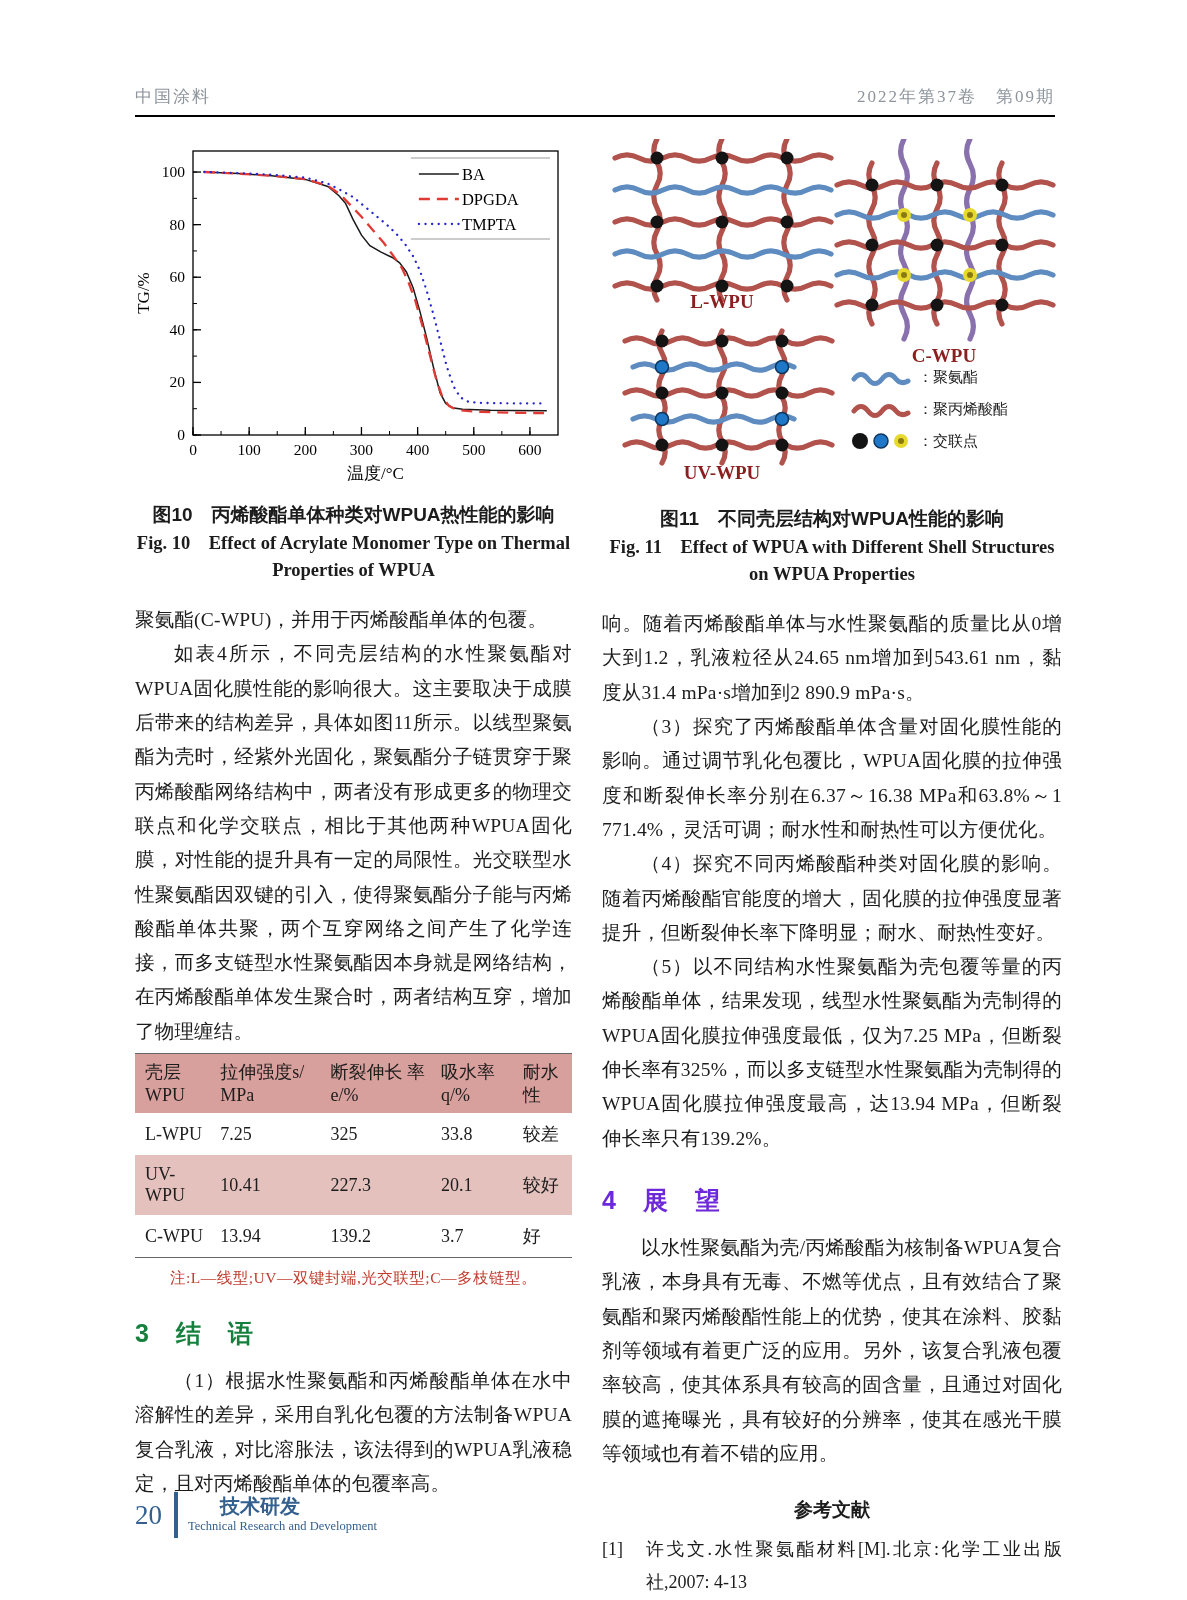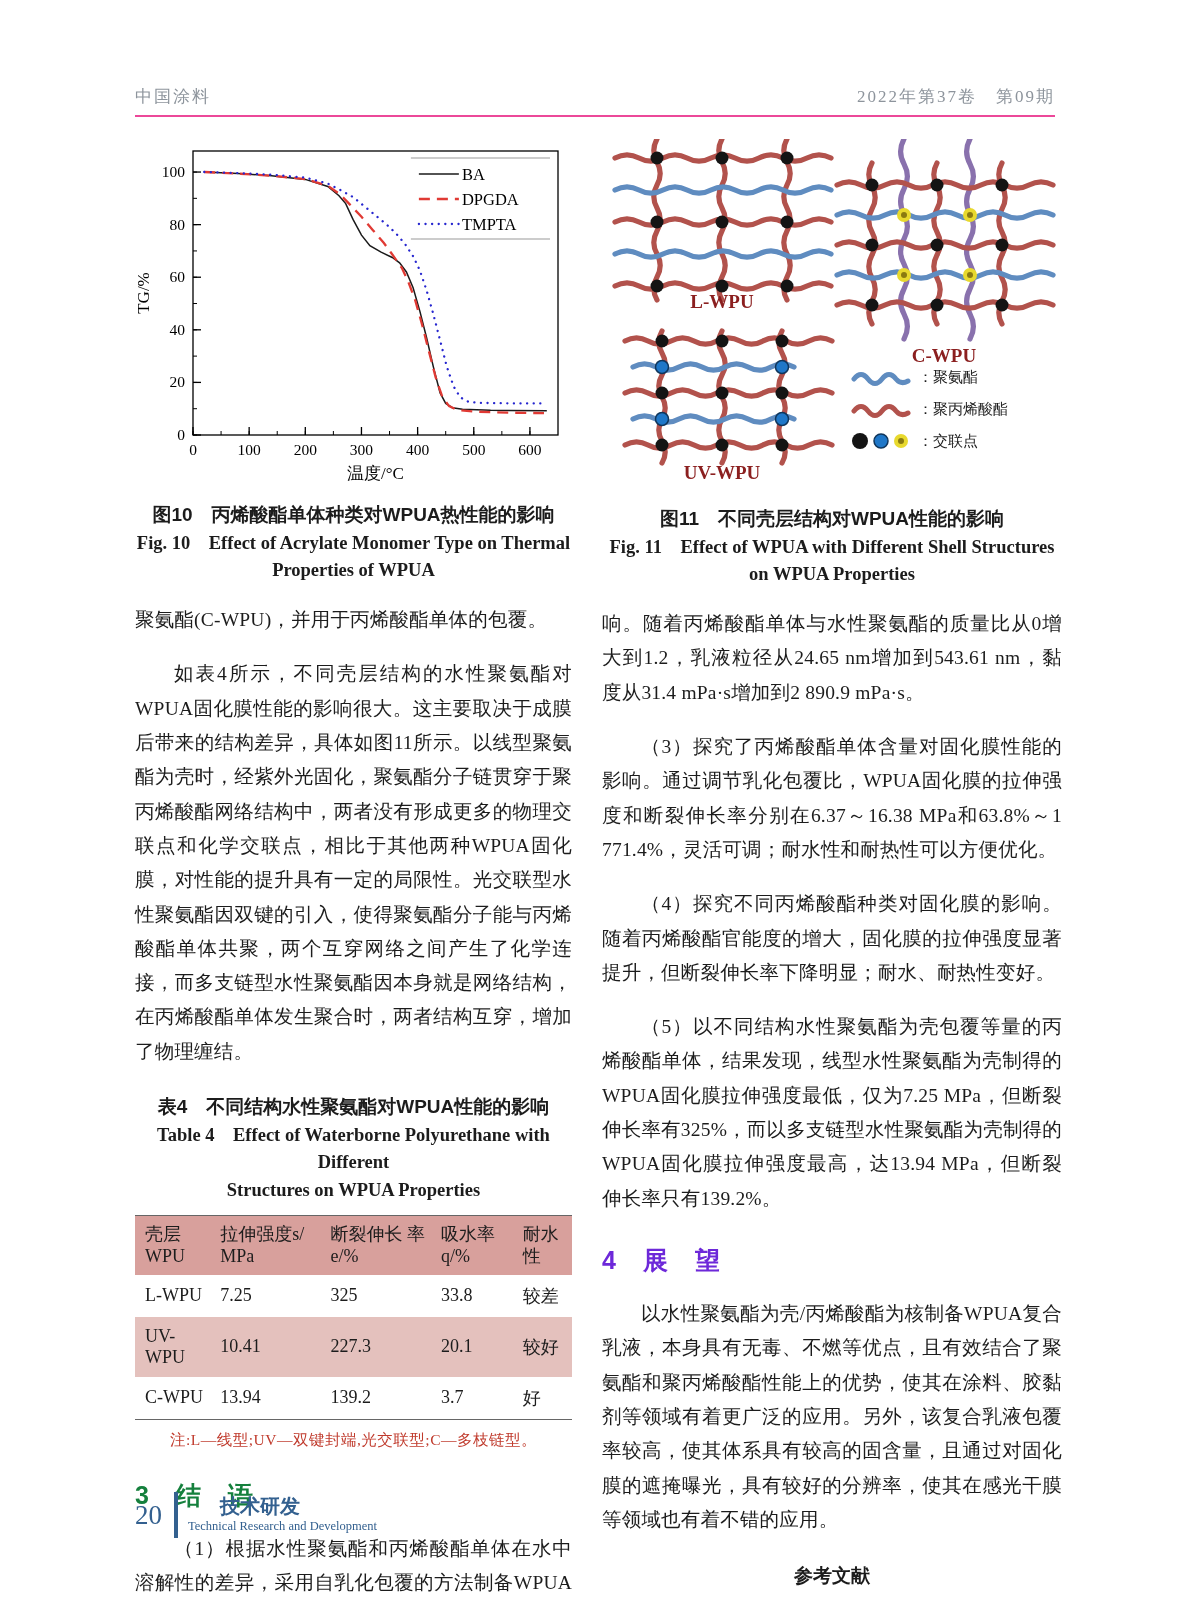--- a/index.html
+++ b/index.html
@@ -4,34 +4,34 @@
 <style>
   html,body{margin:0;padding:0;}
   body{
     width:1187px;height:1600px;background:#ffffff;overflow:hidden;position:relative;
     font-family:"Liberation Serif",serif;color:#1c1c1c;
   }
   .inner{padding:85px 132px 0 135px;}
   
   .pg-header{display:flex;justify-content:space-between;align-items:flex-end;
     color:#8d949c;font-size:17px;letter-spacing:2px;
-    border-bottom:2px solid #ec4899;padding-bottom:7px;}
+    border-bottom:2px solid #000000;padding-bottom:7px;}
   
   .cols{display:flex;gap:30px;margin-top:22px;}
   .col-l{width:437px;flex:none;}
   .col-r{width:460px;flex:none;}
   
   .chart-wrap{width:437px;height:348px;}
   
   .caption{text-align:center;margin:14px 0 18px 0;}
   .cap-zh{font-family:"Liberation Sans",sans-serif;font-weight:bold;font-size:19px;line-height:1.5;}
   .cap-en{font-family:"Liberation Serif",serif;font-weight:bold;font-size:18.5px;line-height:1.5;}
   
   .para{font-size:19.5px;line-height:1.76;text-align:justify;margin:0;letter-spacing:0.2px;}
-  .ind{text-indent:2em;margin-top:20px;}
+  .ind{text-indent:2em;}
   
   .tbl-title{text-align:center;margin:24px 0 10px 0;}
   table.t4{width:100%;border-collapse:collapse;font-size:18px;margin-top:4px;
     border-top:1.5px solid #666;border-bottom:1.5px solid #666;}
   table.t4 th{font-weight:normal;padding:7px 4px;line-height:1.25;text-align:left;}
   table.t4 td{padding:9px 4px;text-align:left;}
   table.t4 th:first-child,table.t4 td:first-child{padding-left:10px;}
   .t4-note{font-size:15.5px;text-align:center;margin-top:10px;letter-spacing:0.5px;}
   
   .sec-head{font-family:"Liberation Sans",sans-serif;font-weight:bold;font-size:25px;
@@ -139,25 +139,20 @@
 
       <div class="caption">
         <div class="cap-zh">图10　丙烯酸酯单体种类对WPUA热性能的影响</div>
         <div class="cap-en">Fig. 10　Effect of Acrylate Monomer Type on Thermal</div>
         <div class="cap-en">Properties of WPUA</div>
       </div>
 
       <p class="para">聚氨酯(C-WPU)，并用于丙烯酸酯单体的包覆。</p>
       <p class="para ind">如表4所示，不同壳层结构的水性聚氨酯对WPUA固化膜性能的影响很大。这主要取决于成膜后带来的结构差异，具体如图11所示。以线型聚氨酯为壳时，经紫外光固化，聚氨酯分子链贯穿于聚丙烯酸酯网络结构中，两者没有形成更多的物理交联点和化学交联点，相比于其他两种WPUA固化膜，对性能的提升具有一定的局限性。光交联型水性聚氨酯因双键的引入，使得聚氨酯分子能与丙烯酸酯单体共聚，两个互穿网络之间产生了化学连接，而多支链型水性聚氨酯因本身就是网络结构，在丙烯酸酯单体发生聚合时，两者结构互穿，增加了物理缠结。</p>
 
-      <div class="tbl-title">
-        <div class="cap-zh">表4　不同结构水性聚氨酯对WPUA性能的影响</div>
-        <div class="cap-en">Table 4　Effect of Waterborne Polyurethane with Different</div>
-        <div class="cap-en">Structures on WPUA Properties</div>
-      </div>
 
       <table class="t4">
         <thead>
             <tr id="t4-head" style="background: rgb(216, 160, 156);">
               <th>壳层WPU</th>
               <th>拉伸强度s/ MPa</th>
               <th>断裂伸长 率e/%</th>
               <th>吸水率 q/%</th>
               <th>耐水性</th>
             </tr>

